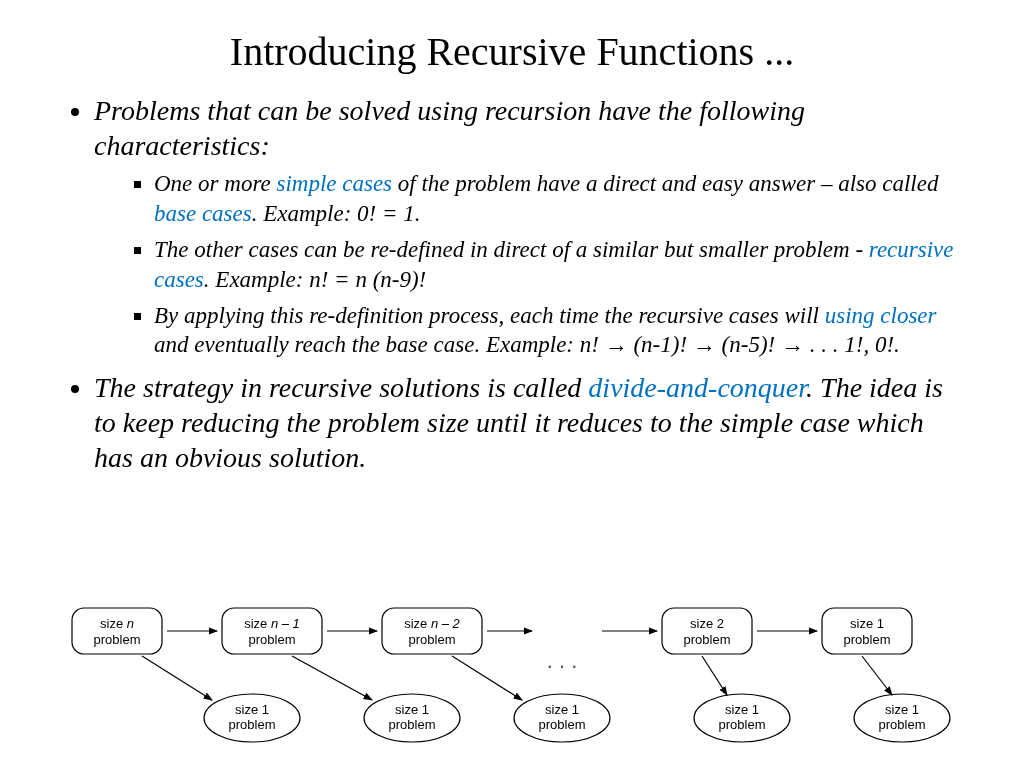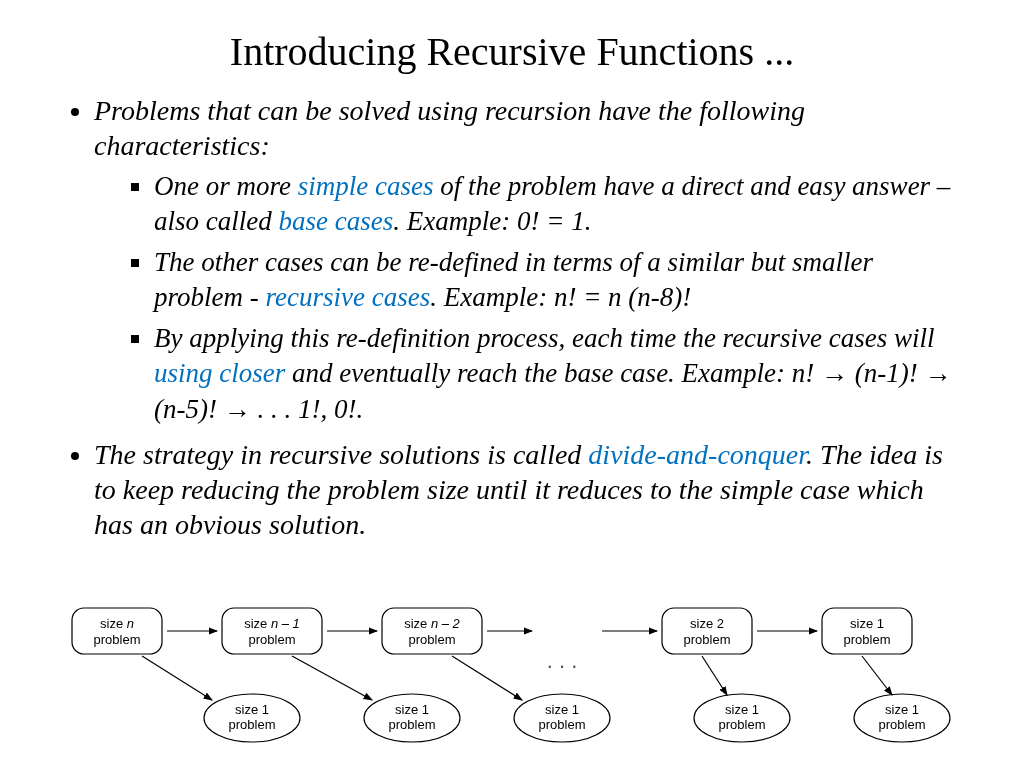--- a/index.html
+++ b/index.html
@@ -34,21 +34,21 @@
     font-size: 28px;
     line-height: 1.25;
     margin: 0 0 8px 0;
   }
   ul.level2 {
     list-style: square;
     margin: 6px 0 10px 0;
     padding-left: 60px;
   }
   ul.level2 > li {
-    font-size: 27px;
+    font-size: 23px;
     line-height: 1.3;
     margin: 0 0 6px 0;
   }
   .hl {
     color: #0070c0;
   }
   .arrow {
     font-family: "Arial", sans-serif;
   }
 
@@ -87,21 +87,21 @@
   <h1 class="title">Introducing Recursive Functions ...</h1>
 
   <ul class="level1">
     <li>
       <span>Problems that can be solved using recursion have the following characteristics:</span>
       <ul class="level2">
         <li>
           <span>One or more </span><span class="hl">simple cases</span><span> of the problem have a direct and easy answer – also called </span><span class="hl">base cases</span><span>.  Example:  0! = 1.</span>
         </li>
         <li>
-          <span>The other cases can be re-defined in terms of a similar but smaller problem - </span><span class="hl">recursive cases</span><span>.  Example: n! = n (n-8)!</span>
+          <span>The other cases can be re-defined in direct of a similar but smaller problem - </span><span class="hl">recursive cases</span><span>.  Example: n! = n (n-9)!</span>
         </li>
         <li>
           <span>By applying this re-definition process, each time the recursive cases will </span><span class="hl">using closer</span><span> and eventually reach the base case.  Example: n! </span><span class="arrow">→</span><span> (n-1)! </span><span class="arrow">→</span><span> (n-5)! </span><span class="arrow">→</span><span> . . . 1!, 0!.</span>
         </li>
       </ul>
     </li>
     <li>
       <span>The strategy in recursive solutions is called </span><span class="hl">divide-and-conquer</span><span>. The idea is to keep reducing the problem size until it reduces to the simple case which has an obvious solution.</span>
     </li>
   </ul>

